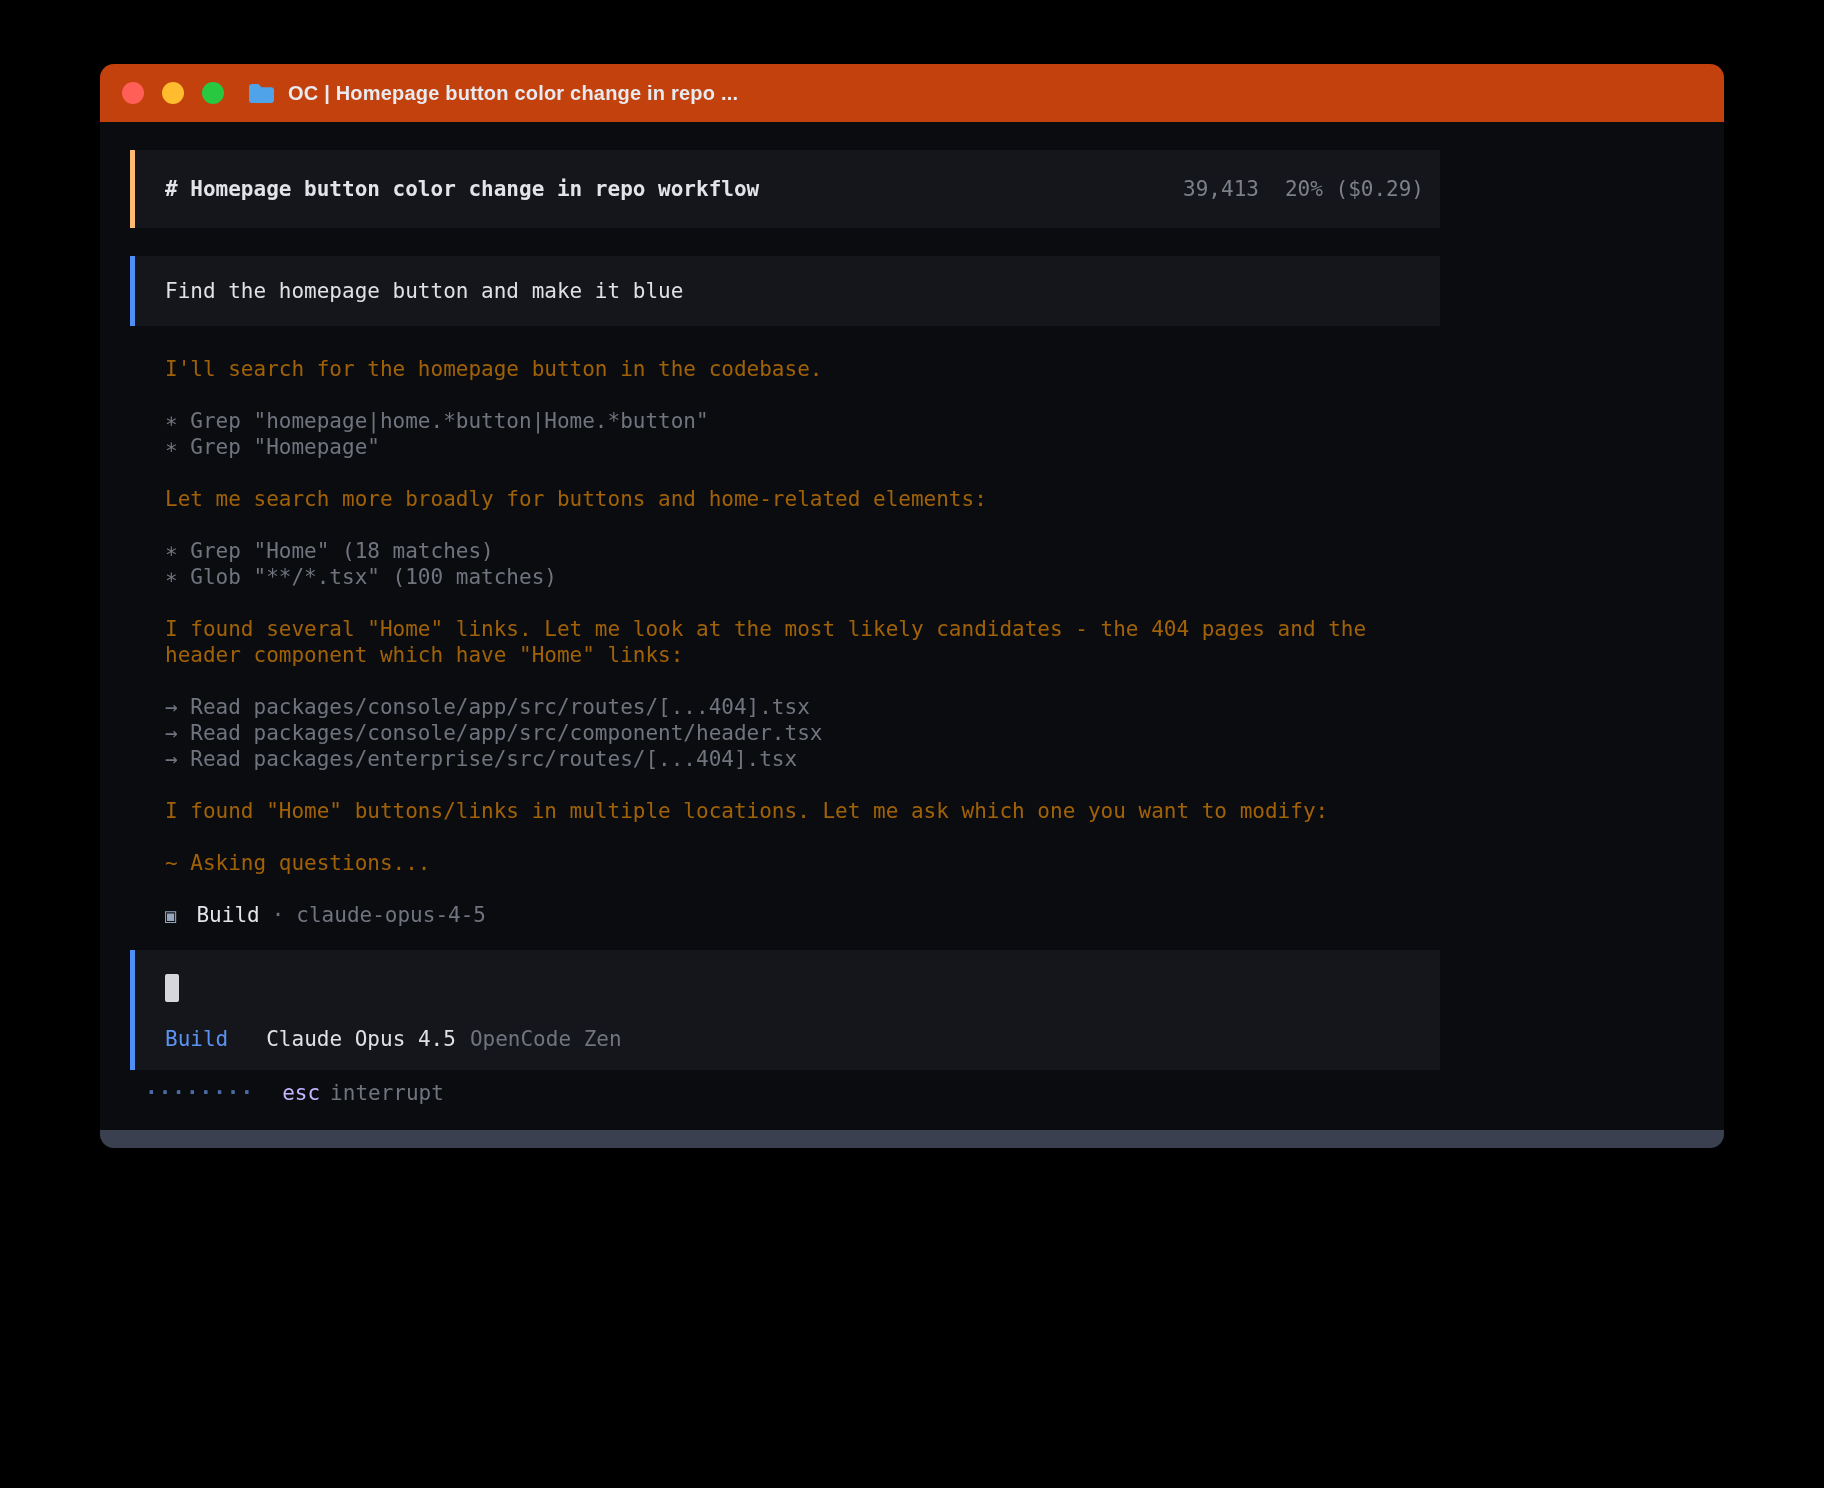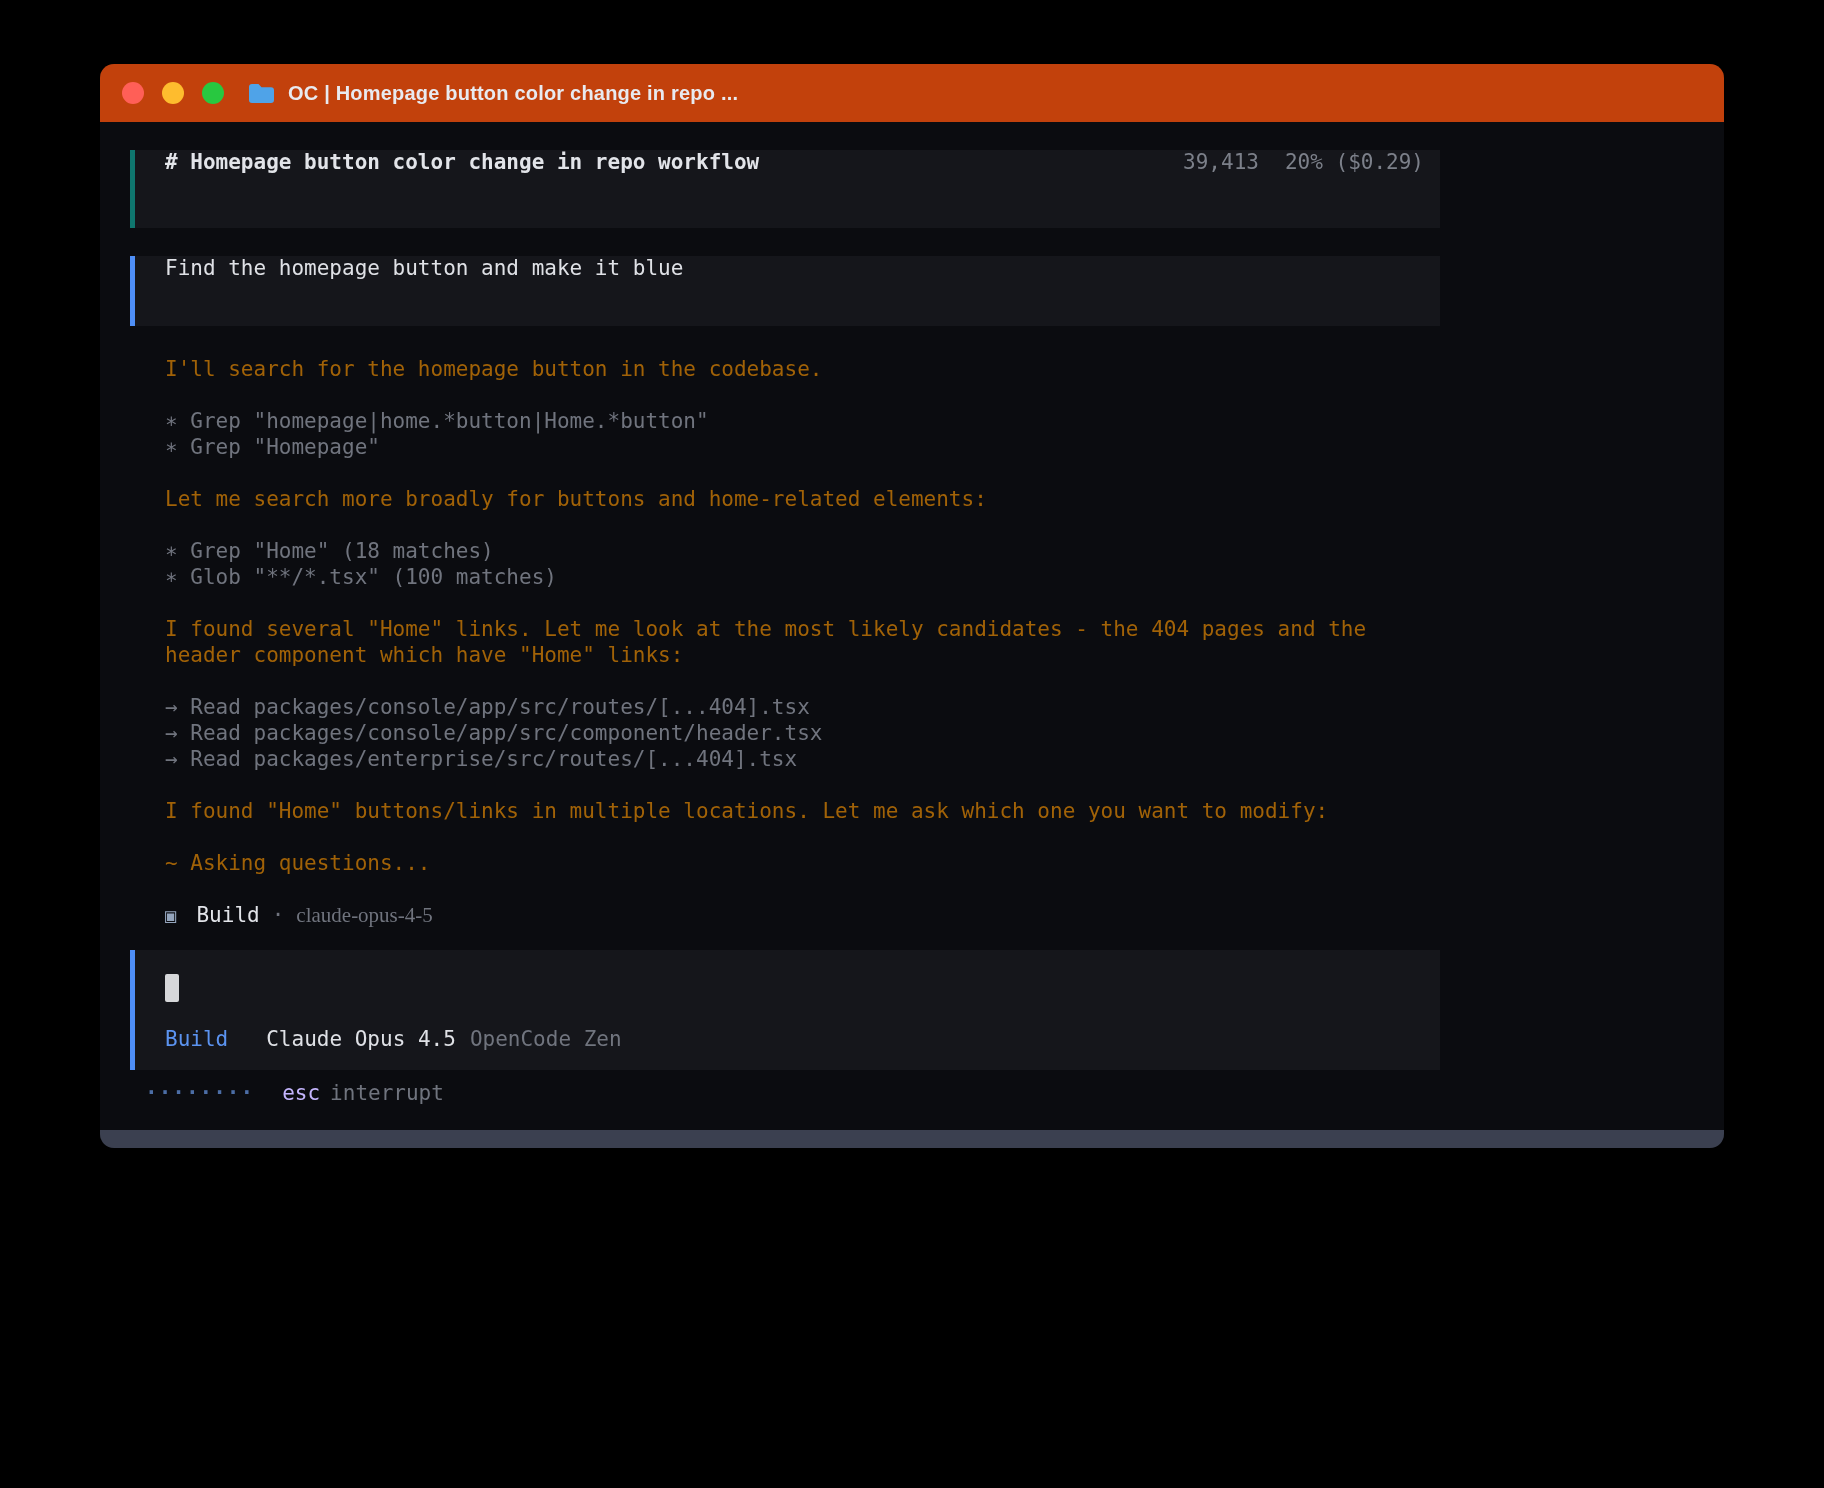--- a/index.html
+++ b/index.html
@@ -22,42 +22,42 @@
   .light.zoom  { background:#28c840; }
   .folder-ic { display:flex; align-items:center; margin-right:13px; }
   .win-title {
     font-family:"Liberation Sans", sans-serif; font-weight:700;
     font-size:20px; color:#e8eaf0; letter-spacing:.2px;
   }
 
   .content { padding:28px 0 0 30px; width:1370px; }
 
   .block {
-    width:1310px; background:#15161b; border-left:5px solid #0f766e;
-    display:flex; align-items:flex-start;
+    width:1310px; background:#15161b; border-left:5px solid #fdba74;
+    display:flex; align-items:center;
   }
   .header-block { height:78px; padding:0 16px 0 30px; justify-content:space-between; }
   .header-title { font-size:21px; font-weight:700; color:#e2e4e9; }
   .header-stats { font-size:21px; color:#7c808a; display:flex; gap:26px; }
 
   .user-block { height:70px; margin-top:28px; border-left-color:#4f8ff7; padding:0 30px; }
   .user-text { font-size:21px; color:#dfe1e6; }
 
   .transcript { padding-left:35px; }
   .group { margin-top:26px; }
   .group.first { margin-top:30px; }
   .tline { font-size:21px; line-height:26px; white-space:pre; }
   .t-text { color:#a16207; }
   .t-tool { color:#70747e; }
 
   .agent-row { display:flex; align-items:center; line-height:26px; font-size:21px; }
   .agent-icon { color:#94a5bd; font-size:19px; margin-right:20px; }
   .agent-name { color:#e2e4e9; }
   .agent-sep { color:#70747e; margin:0 12px; }
-  .agent-model { color:#70747e;font-family:Liberation Serif, serif; }
+  .agent-model { color:#70747e; }
 
   .input-block {
     width:1310px; margin-top:22px; background:#15161b;
     border-left:5px solid #4f8ff7; padding:24px 30px; height:120px;
     display:block;
   }
   .cursor {
     width:14px; height:28px; background:#d6d7da; border-radius:2px;
   }
   .input-meta { margin-top:24px; display:flex; align-items:center; font-size:21px; line-height:26px; }

